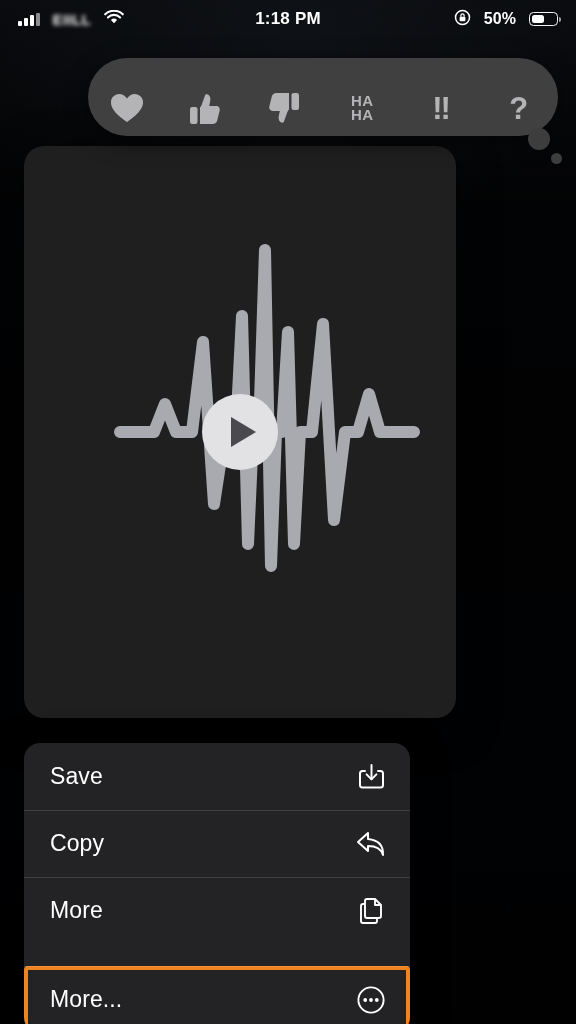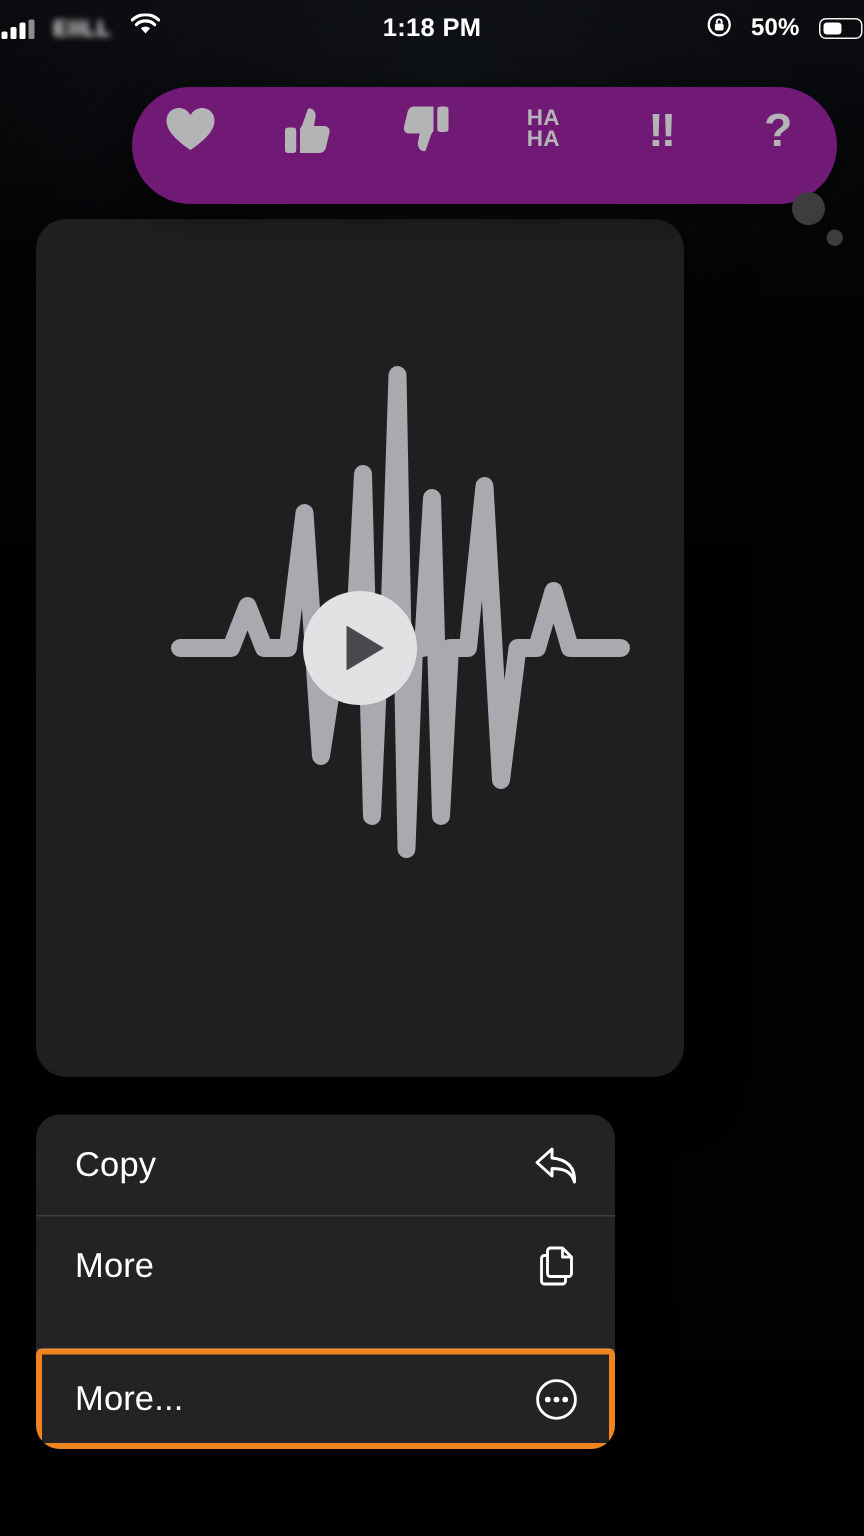--- a/index.html
+++ b/index.html
@@ -56,21 +56,21 @@
   }
 
   
   .status-bar {
     position: absolute;
     top: 0; left: 0; right: 0;
     height: 38px;
     display: flex;
     align-items: center;
     justify-content: space-between;
-    padding: 0 1px;
+    padding: 0 18px;
     box-sizing: border-box;
     color: #fff;
     z-index: 40;
   }
   .sb-left, .sb-right {
     display: flex;
     align-items: center;
     gap: 13px;
   }
   .sb-time {
@@ -142,23 +142,23 @@
     position: absolute;
     left: 88px;
     top: 58px;
     z-index: 30;
   }
   .tapback-bar {
     position: relative;
     width: 470px;
     height: 78px;
     border-radius: 39px;
-    background: #701a75;
-    display: flex;
-    align-items: flex-start;
+    background: #404040;
+    display: flex;
+    align-items: flex-end;
     justify-content: space-around;
     box-shadow: 0 6px 22px rgba(0,0,0,.55);
   }
   .tap-item {
     width: 56px;
     height: 56px;
     display: flex;
     align-items: center;
     justify-content: center;
     color: #b4b4b6;
@@ -379,20 +379,30 @@
     <svg class="waveform" viewBox="0 0 432 572" preserveAspectRatio="xMidYMid meet">
       <polyline points="96,286 130,286 141,258 152,286 168,286 179,196 190,358 201,286 212,286 218,170 224,398 229,286 235,286 241,104 247,420 252,286 258,286 264,186 270,398 276,286 288,286 299,178 310,374 321,286 334,286 345,248 356,286 390,286" fill="none" stroke="#a9aab0" stroke-width="12" stroke-linecap="round" stroke-linejoin="round"></polyline>
     </svg>
     <div class="play-btn">
       <div class="play-tri"></div>
     </div>
   </div>
 
   <div class="ctx-menu">
 
+    <div class="ctx-item">
+      <span class="ctx-label">Save</span>
+      <span class="ctx-icon">
+        <svg width="27" height="27" viewBox="0 0 27 27">
+          <path d="M7 8 H4.5 A2.5 2.5 0 0 0 2 10.5 V22 A2.5 2.5 0 0 0 4.5 24.5 H22.5 A2.5 2.5 0 0 0 25 22 V10.5 A2.5 2.5 0 0 0 22.5 8 H20" stroke="#fff" stroke-width="2" fill="none" stroke-linecap="round"></path>
+          <path d="M13.5 2 V16" stroke="#fff" stroke-width="2" stroke-linecap="round"></path>
+          <path d="M8.6 11.4 L13.5 16.4 L18.4 11.4" stroke="#fff" stroke-width="2" fill="none" stroke-linecap="round" stroke-linejoin="round"></path>
+        </svg>
+      </span>
+    </div>
 
     <div class="ctx-item">
       <span class="ctx-label">Copy</span>
       <span class="ctx-icon">
         <svg width="30" height="26" viewBox="0 0 30 26">
           <path d="M12 2 L2 11 L12 20 V15 C20 15 25 17 27 24 C27.5 14 22 9 12 8 Z" stroke="#fff" stroke-width="2" fill="none" stroke-linejoin="round" stroke-linecap="round"></path>
         </svg>
       </span>
     </div>
 

